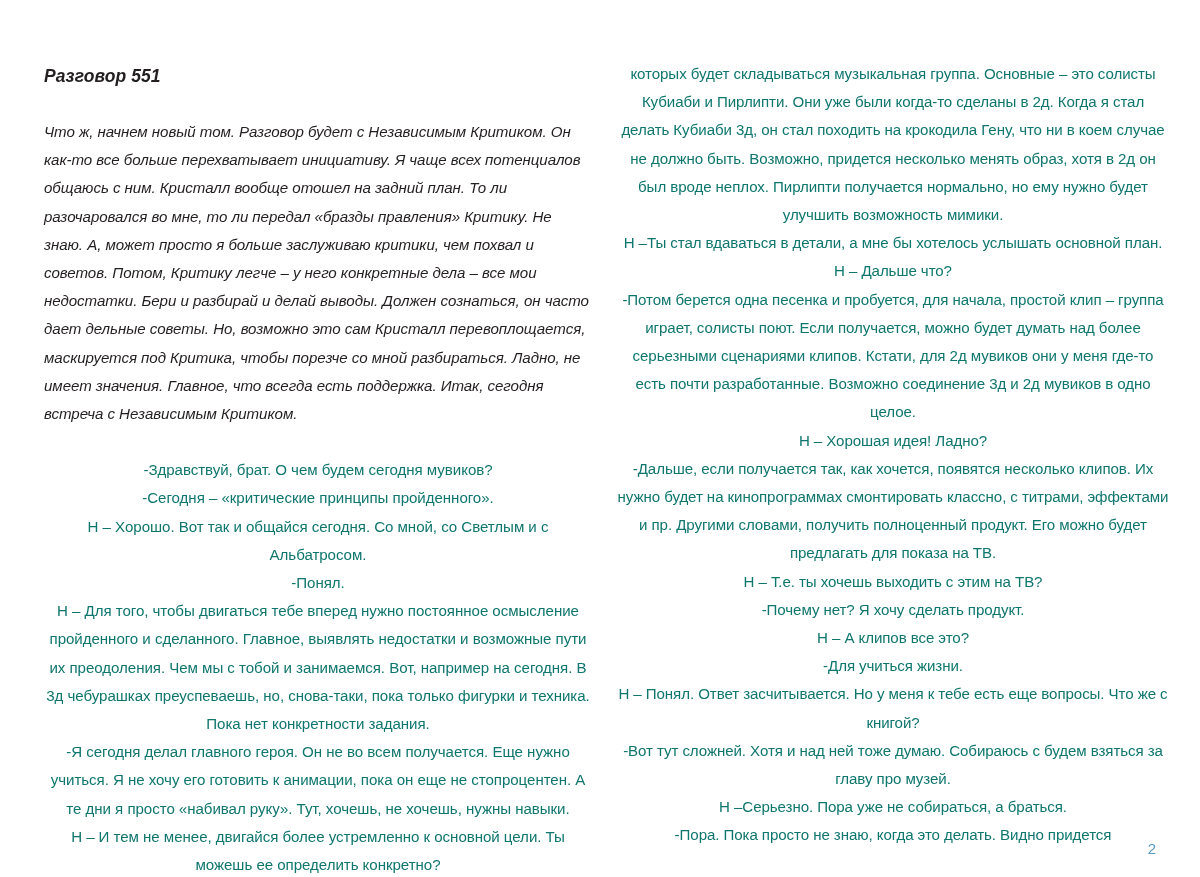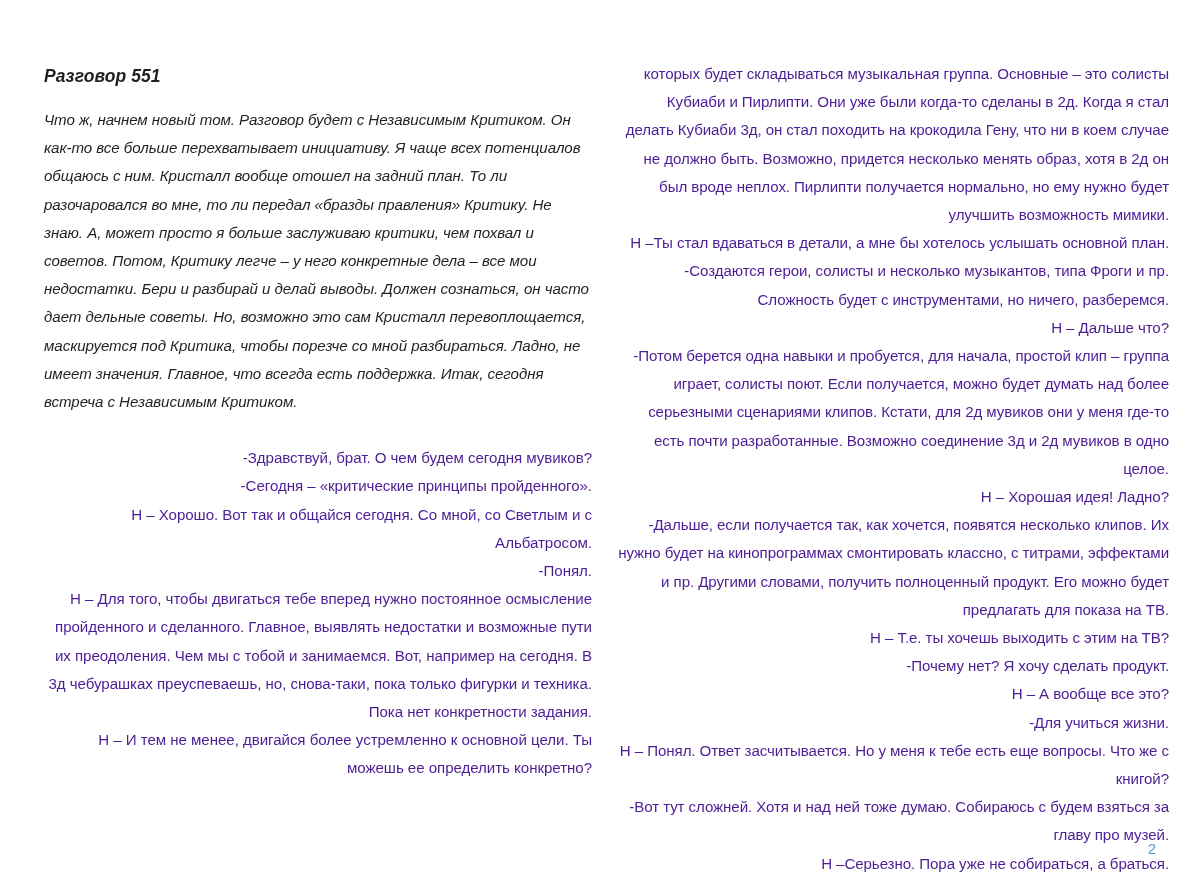--- a/index.html
+++ b/index.html
@@ -53,43 +53,43 @@
     font-weight: bold;
     font-style: italic;
     letter-spacing: 0.1px;
     line-height: 1.2;
     margin: 0 0 0 0;
     padding-top: 6px;
     color: #231f20;
   }
 
   .intro-block {
-    margin-top: 19px;
+    margin-top: 31px;
   }
 
   .intro-para {
     font-size: 15.1px;
     font-style: italic;
     line-height: 28.2px;
     margin: 0;
     text-align: left;
     color: #231f20;
     letter-spacing: -0.05px;
   }
 
   .dialogue-block {
     margin-top: 28px;
   }
 
   .dlg-line {
     font-size: 15.1px;
     line-height: 28.2px;
     margin: 0;
-    text-align: right;
-    color: #4c1d95;
+    text-align: center;
+    color: #0f766e;
     letter-spacing: -0.05px;
   }
 
   .column-right .dlg-line {
     letter-spacing: -0.08px;
   }
 
   .page-number {
     position: absolute;
     right: 44px;
@@ -115,39 +115,39 @@
       <div class="intro-block">
         <p class="intro-para">Что ж, начнем новый том. Разговор будет с Независимым Критиком. Он как-то все больше перехватывает инициативу. Я чаще всех потенциалов общаюсь с ним. Кристалл вообще отошел на задний план. То ли разочаровался во мне, то ли передал «бразды правления» Критику. Не знаю. А, может просто я больше заслуживаю критики, чем похвал и советов. Потом, Критику легче – у него конкретные дела – все мои недостатки. Бери и разбирай и делай выводы. Должен сознаться, он часто дает дельные советы. Но, возможно это сам Кристалл перевоплощается, маскируется под Критика, чтобы порезче со мной разбираться. Ладно, не имеет значения. Главное, что всегда есть поддержка. Итак, сегодня встреча с Независимым Критиком.</p>
       </div>
 
       <div class="dialogue-block">
         <p class="dlg-line">-Здравствуй, брат. О чем будем сегодня мувиков?</p>
         <p class="dlg-line">-Сегодня – «критические принципы пройденного».</p>
         <p class="dlg-line">Н – Хорошо. Вот так и общайся сегодня. Со мной, со Светлым и с Альбатросом.</p>
         <p class="dlg-line">-Понял.</p>
         <p class="dlg-line">Н – Для того, чтобы двигаться тебе вперед нужно постоянное осмысление пройденного и сделанного. Главное, выявлять недостатки и возможные пути их преодоления. Чем мы с тобой и занимаемся. Вот, например на сегодня. В 3д чебурашках преуспеваешь, но, снова-таки, пока только фигурки и техника. Пока нет конкретности задания.</p>
+        <p class="dlg-line">-Я сегодня делал главного героя. Он не во всем получается. Еще нужно учиться. Я не хочу его готовить к анимации, пока он еще не стопроцентен. А те дни я просто «набивал руку». Тут, хочешь, не хочешь, нужны навыки.</p>
         <p class="dlg-line">Н – И тем не менее, двигайся более устремленно к основной цели. Ты можешь ее определить конкретно?</p>
 
       </div>
 
     </div>
 
     <div class="column column-right">
 
       <div class="dialogue-block" style="margin-top:0">
         <p class="dlg-line">которых будет складываться музыкальная группа. Основные – это солисты Кубиаби и Пирлипти. Они уже были когда-то сделаны в 2д. Когда я стал делать Кубиаби 3д, он стал походить на крокодила Гену, что ни в коем случае не должно быть. Возможно, придется несколько менять образ, хотя в 2д он был вроде неплох. Пирлипти получается нормально, но ему нужно будет улучшить возможность мимики.</p>
         <p class="dlg-line">Н –Ты стал вдаваться в детали, а мне бы хотелось услышать основной план.</p>
-        <p class="dlg-line">-Создаются герои, солисты и несколько музыкантов, типа Фроги и пр. Сложность будет с инструментами, но ничего, разберемся.</p>
         <p class="dlg-line">Н – Дальше что?</p>
-        <p class="dlg-line">-Потом берется одна навыки и пробуется, для начала, простой клип – группа играет, солисты поют. Если получается, можно будет думать над более серьезными сценариями клипов. Кстати, для 2д мувиков они у меня где-то есть почти разработанные. Возможно соединение 3д и 2д мувиков в одно целое.</p>
+        <p class="dlg-line">-Потом берется одна песенка и пробуется, для начала, простой клип – группа играет, солисты поют. Если получается, можно будет думать над более серьезными сценариями клипов. Кстати, для 2д мувиков они у меня где-то есть почти разработанные. Возможно соединение 3д и 2д мувиков в одно целое.</p>
         <p class="dlg-line">Н – Хорошая идея! Ладно?</p>
         <p class="dlg-line">-Дальше, если получается так, как хочется, появятся несколько клипов. Их нужно будет на кинопрограммах смонтировать классно, с титрами, эффектами и пр. Другими словами, получить полноценный продукт. Его можно будет предлагать для показа на ТВ.</p>
         <p class="dlg-line">Н – Т.е. ты хочешь выходить с этим на ТВ?</p>
         <p class="dlg-line">-Почему нет? Я хочу сделать продукт.</p>
-        <p class="dlg-line">Н – А вообще все это?</p>
+        <p class="dlg-line">Н – А клипов все это?</p>
         <p class="dlg-line">-Для учиться жизни.</p>
         <p class="dlg-line">Н – Понял. Ответ засчитывается. Но у меня к тебе есть еще вопросы. Что же с книгой?</p>
         <p class="dlg-line">-Вот тут сложней. Хотя и над ней тоже думаю. Собираюсь с будем взяться за главу про музей.</p>
         <p class="dlg-line">Н –Серьезно. Пора уже не собираться, а браться.</p>
         <p class="dlg-line">-Пора. Пока просто не знаю, когда это делать. Видно придется</p>
       </div>
 
     </div>
 
   </div>

